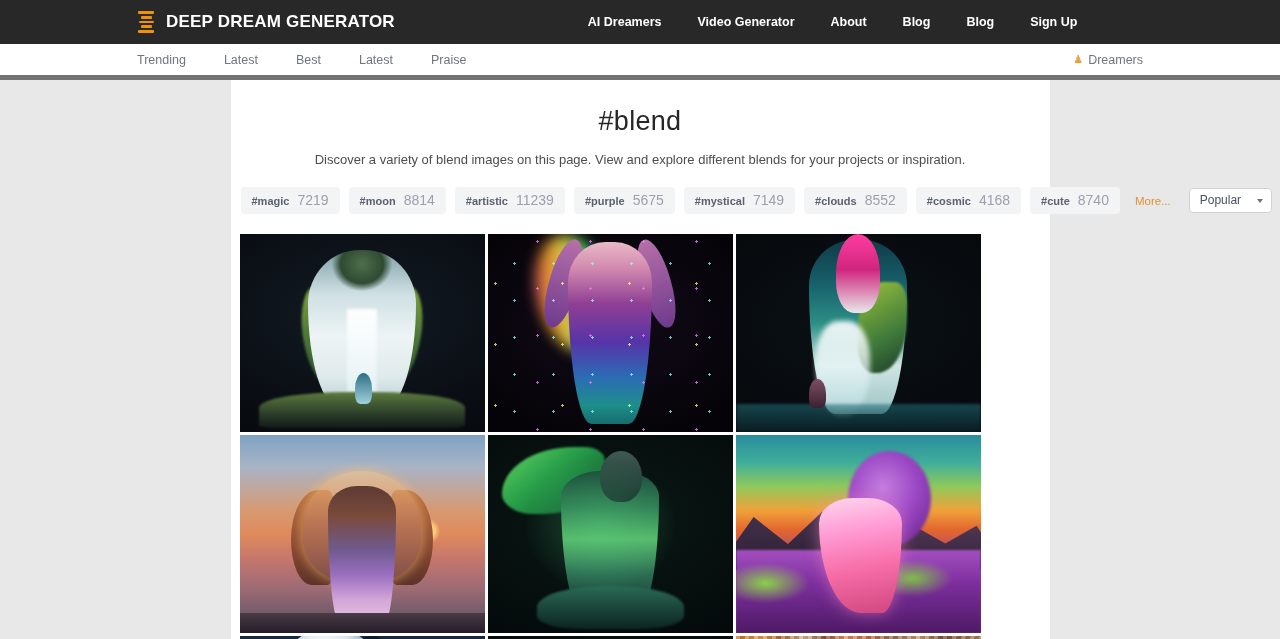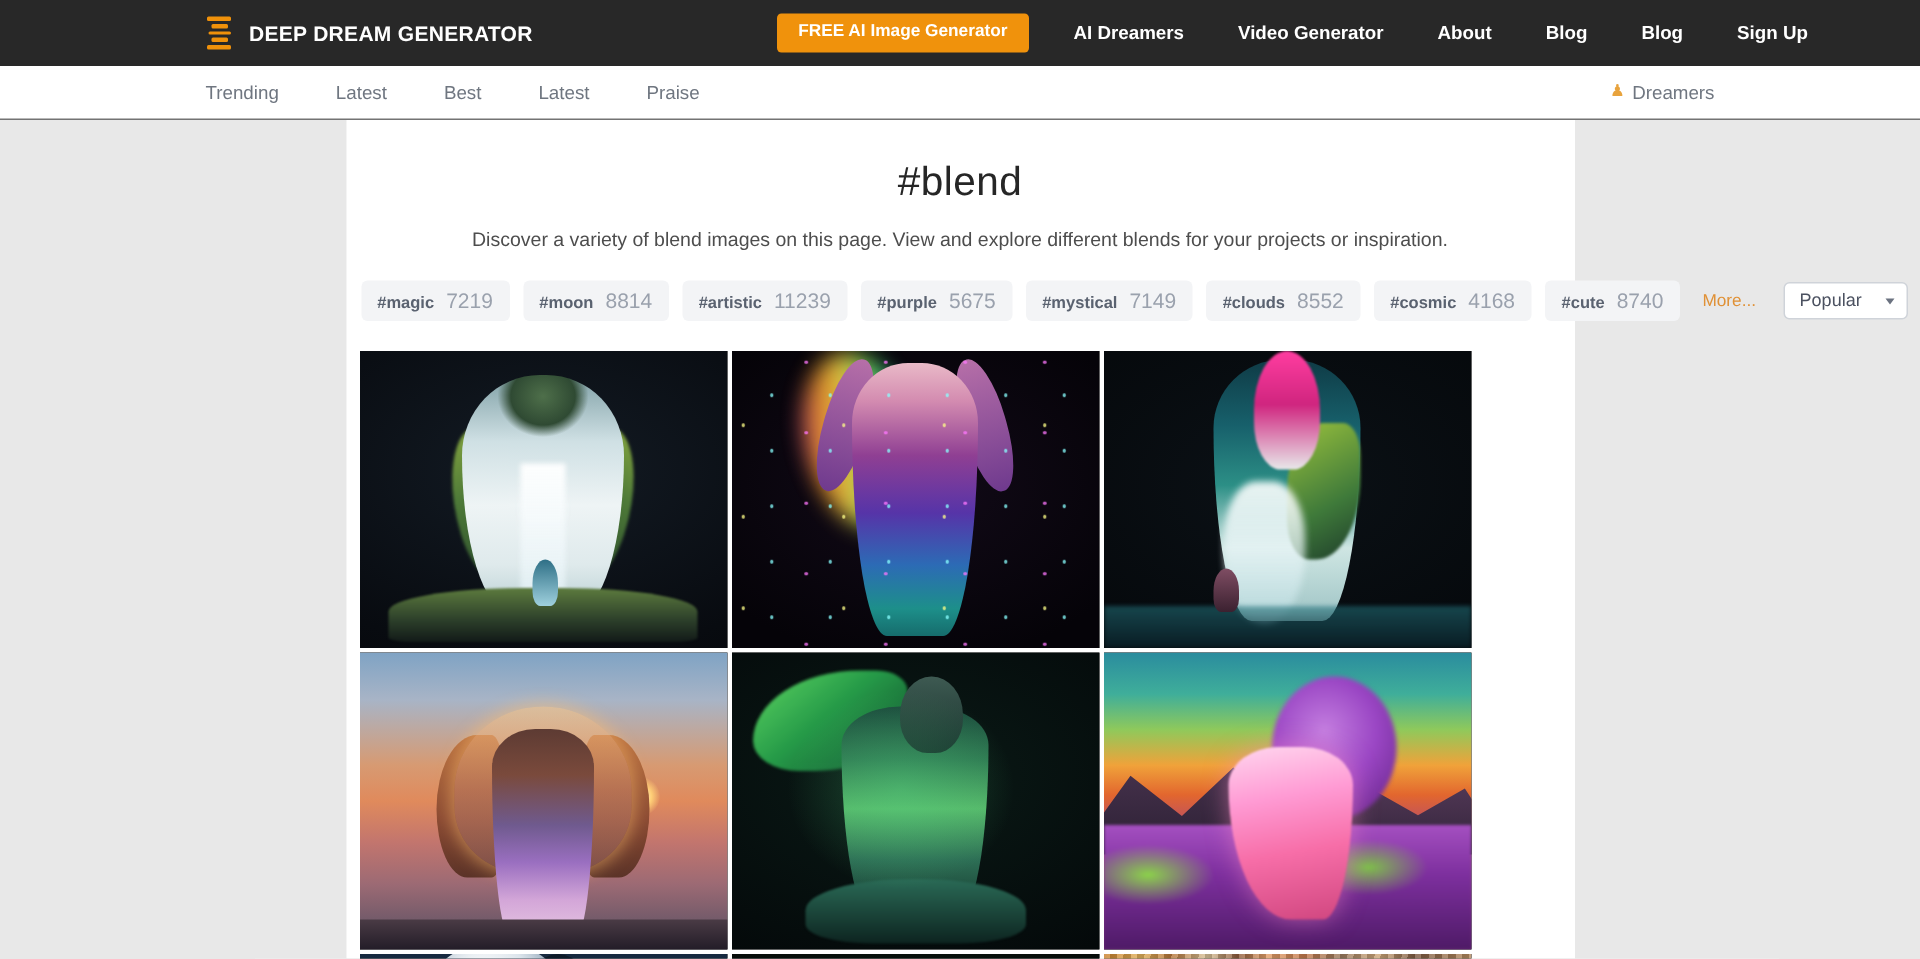--- a/index.html
+++ b/index.html
@@ -45,21 +45,21 @@
     margin: 0 auto;
   }
   .logo-mark i:nth-child(1) { width: 16px; }
   .logo-mark i:nth-child(2) { width: 11px; }
   .logo-mark i:nth-child(3) { width: 15px; }
   .logo-mark i:nth-child(4) { width: 11px; }
   .logo-mark i:nth-child(5) { width: 16px; }
 
   .brand-text {
     color: #ffffff;
-    font-size: 14px;
+    font-size: 17px;
     font-weight: bold;
     letter-spacing: 0.2px;
     white-space: nowrap;
   }
 
   .topnav {
     display: flex;
     align-items: center;
     gap: 0;
     margin-left: 163px;
@@ -84,21 +84,21 @@
     text-decoration: none;
     padding: 0 18px;
     white-space: nowrap;
   }
   .topnav a:first-of-type { margin-left: 12px; }
 
   
   .subbar {
     height: 36px;
     background: #ffffff;
-    border-bottom: 1px solid #737373;
+    border-bottom: 5px solid #737373;
     display: flex;
     align-items: center;
     padding: 0 137px;
     justify-content: space-between;
   }
   .subnav { display: flex; align-items: center; }
   .subnav a {
     color: #6f7680;
     font-size: 12.5px;
     text-decoration: none;
@@ -468,21 +468,20 @@
     <span class="logo-mark">
       <i></i>
         <i></i>
         <i></i>
         <i></i>
         <i></i>
     </span>
     <span class="brand-text">DEEP DREAM GENERATOR</span>
   </a>
   <nav class="topnav">
-    <button class="cta-btn">FREE AI Image Generator</button>
     <a href="#">AI Dreamers</a>
     <a href="#">Video Generator</a>
     <a href="#">About</a>
     <a href="#">Blog</a>
     <a href="#">Blog</a>
     <a href="#">Sign Up</a>
   </nav>
 </div>
 
 <div class="subbar">

